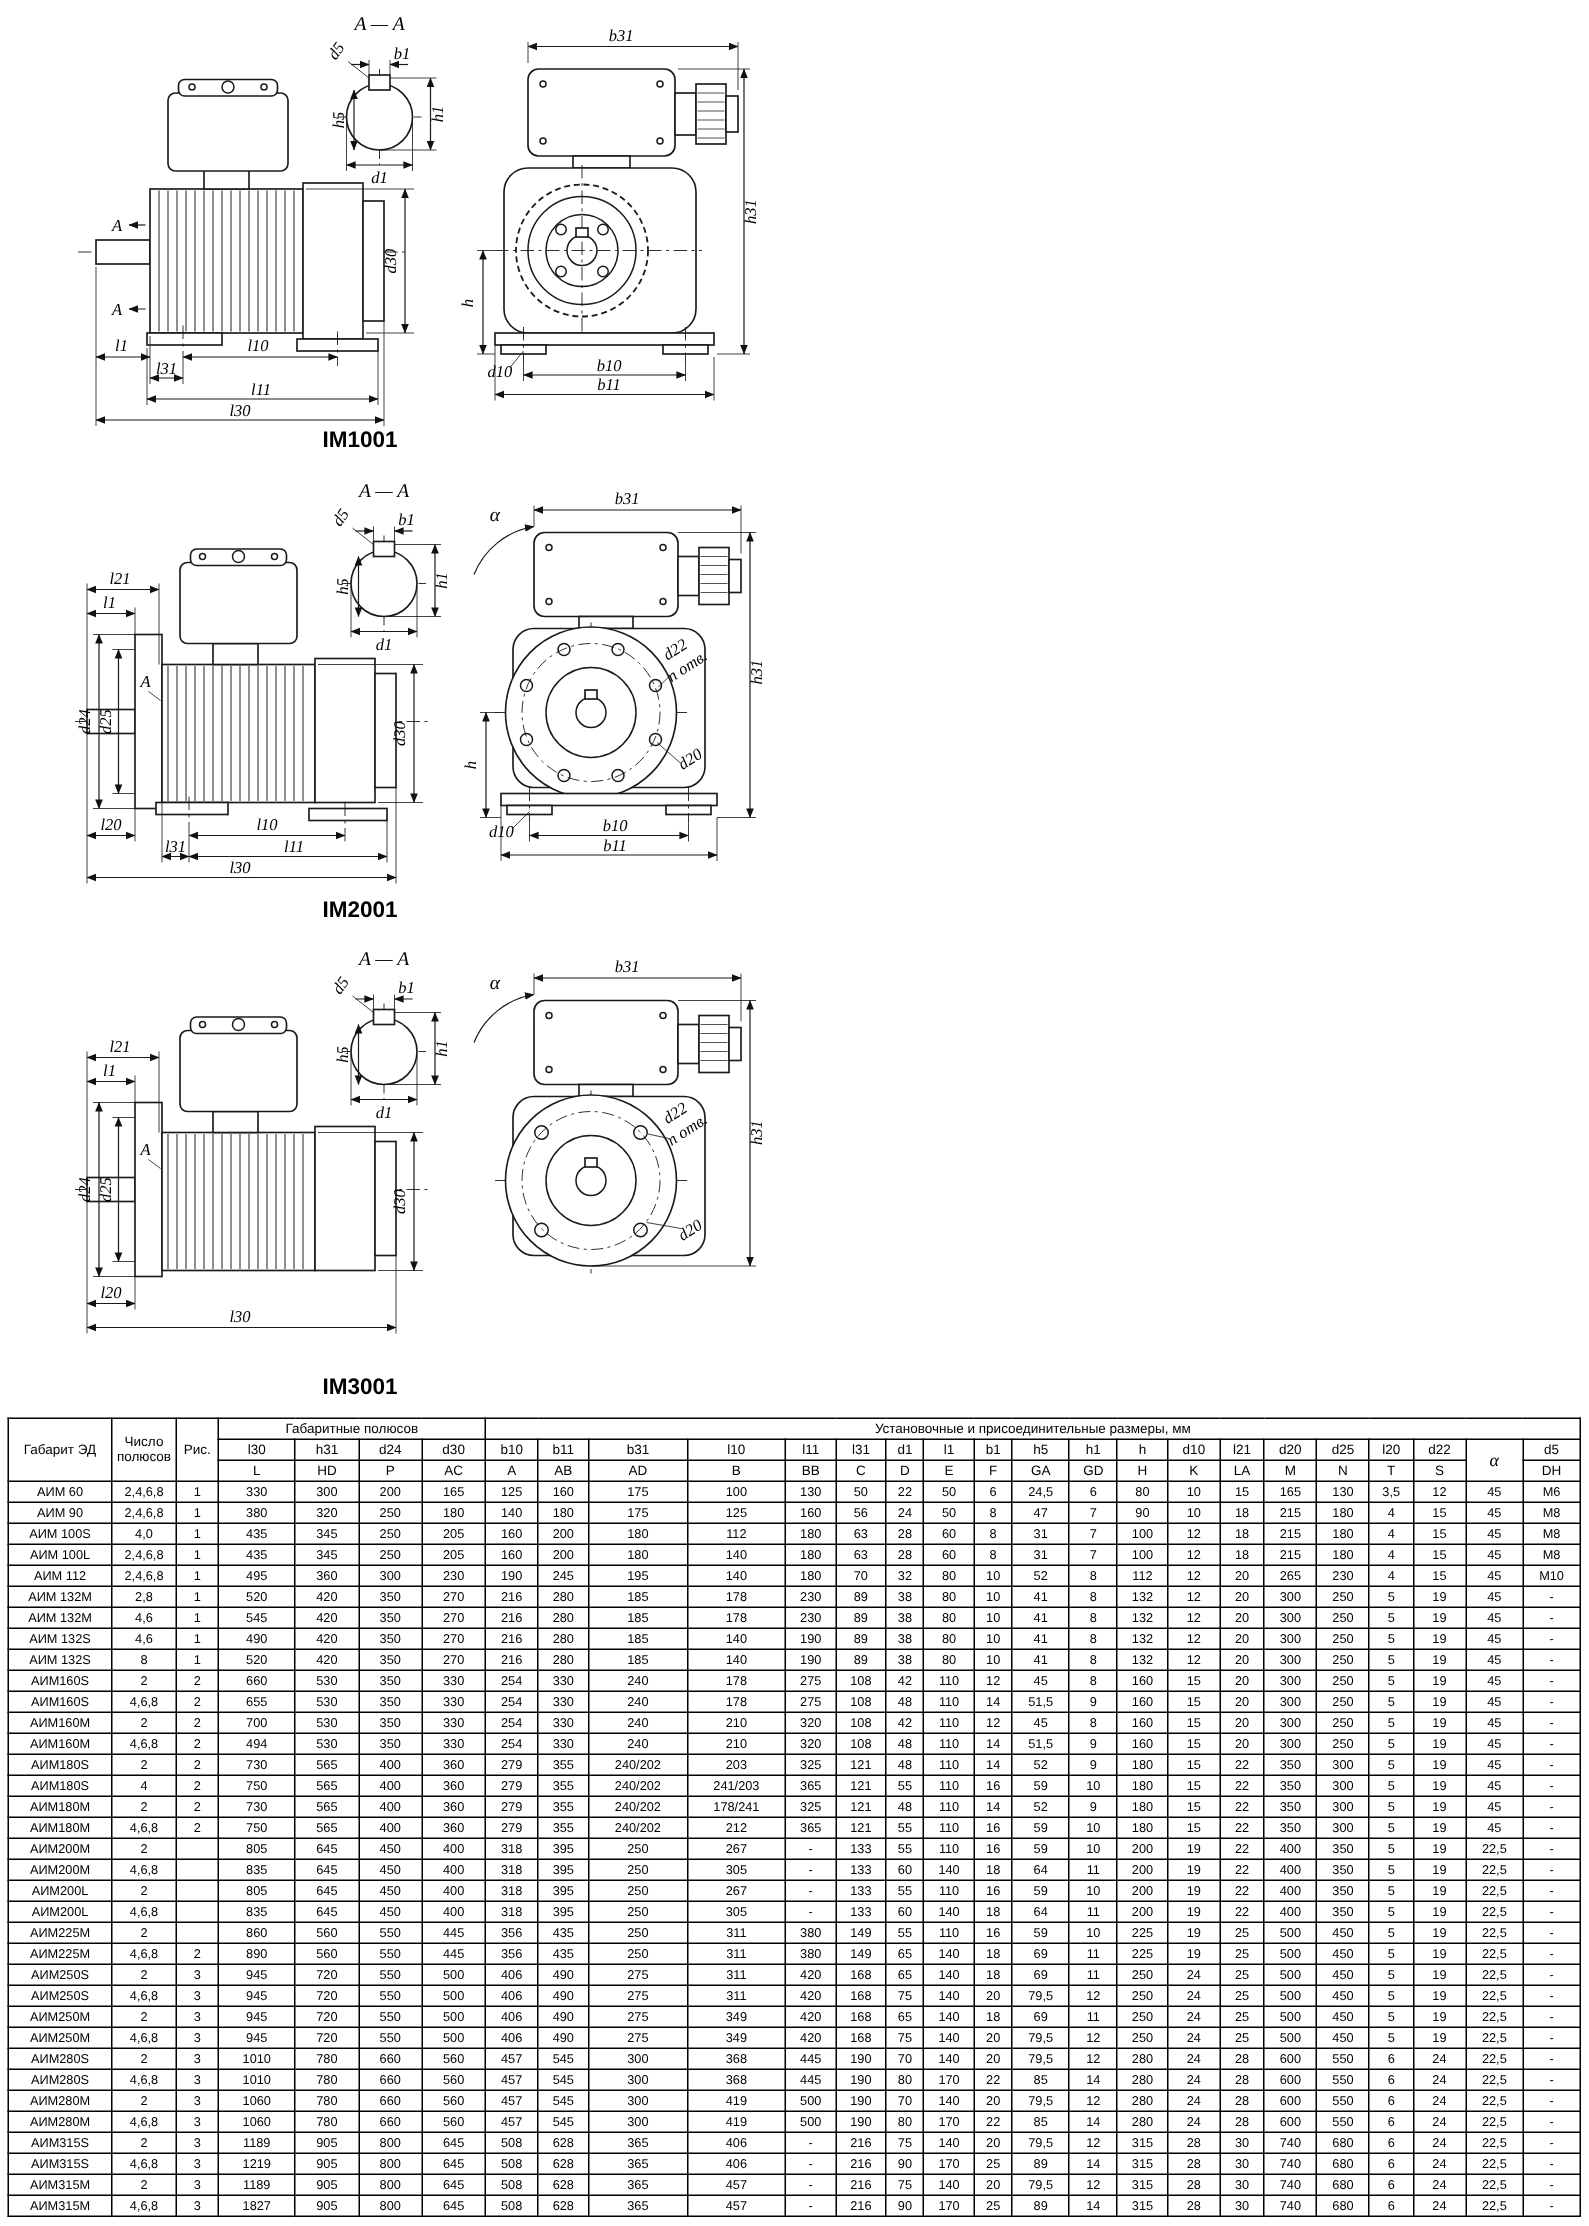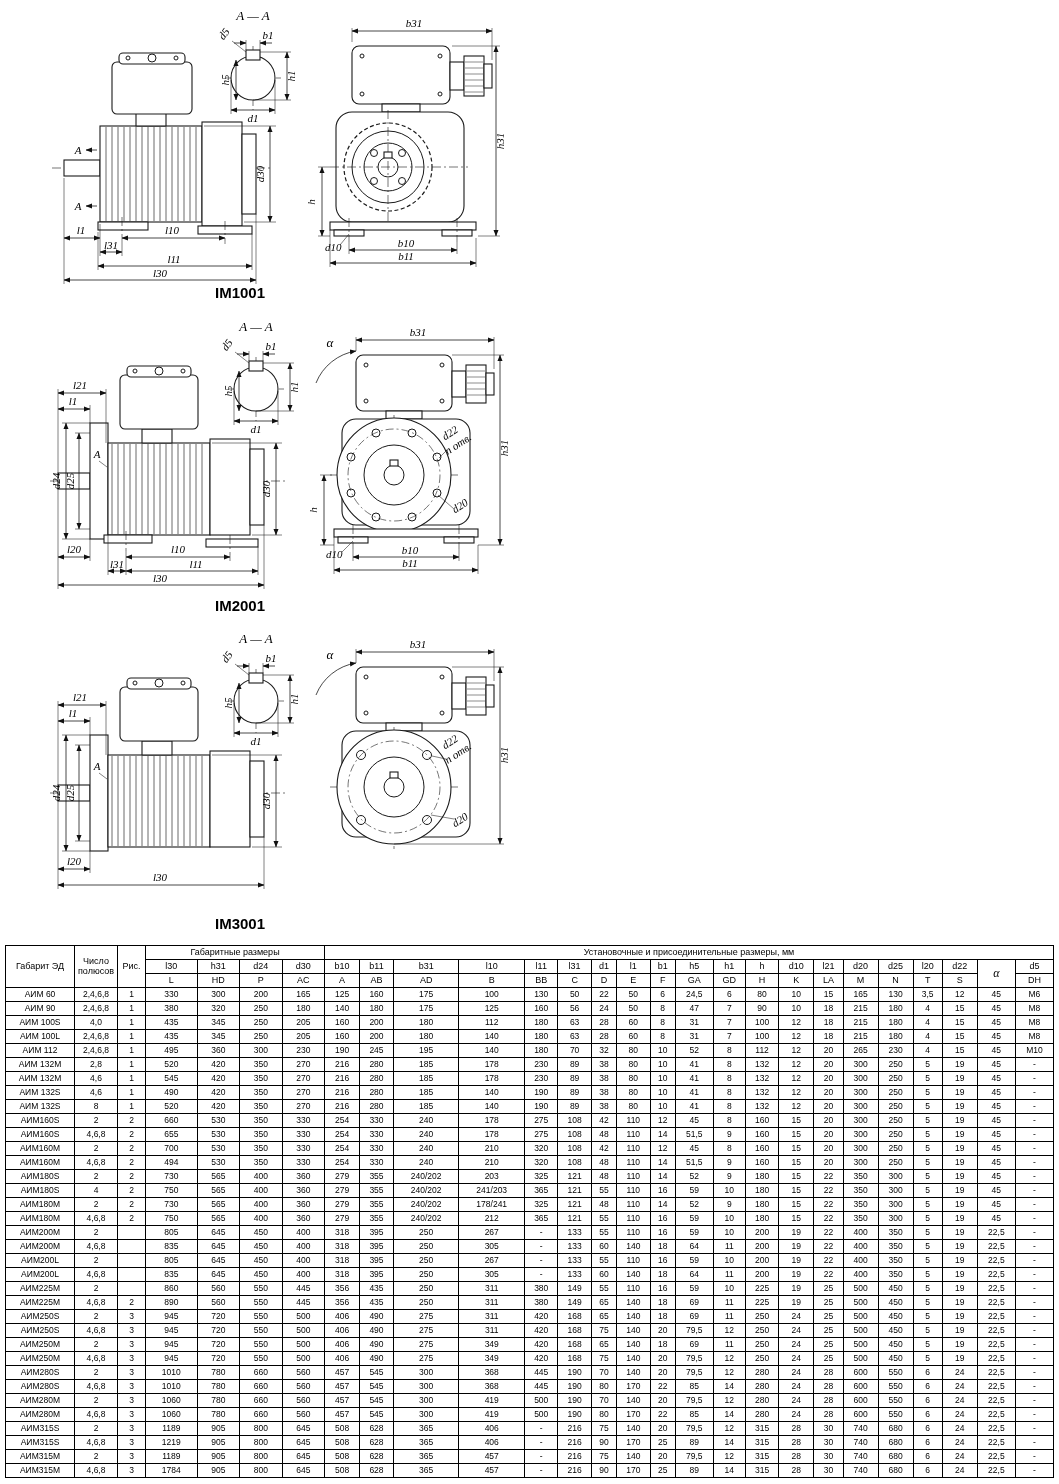--- a/index.html
+++ b/index.html
@@ -419,21 +419,21 @@
   <line class="ext" x1="454" y1="202" x2="431" y2="198"></line>
   <text class="cap" x="240" y="312">IM3001</text>
 </svg>
 
 <table class="dims">
   <thead>
     <tr>
       <th rowspan="3" class="gab">Габарит ЭД</th>
       <th rowspan="3" class="wrap">Число полюсов</th>
       <th rowspan="3" class="ris">Рис.</th>
-      <th colspan="4">Габаритные размеры</th>
+      <th colspan="4">Габаритные полюсов</th>
       <th colspan="20">Установочные и присоединительные размеры, мм</th>
     </tr>
     <tr>
         <th>l30</th>
         <th>h31</th>
         <th>d24</th>
         <th>d30</th>
         <th>b10</th>
         <th>b11</th>
         <th>b31</th>
@@ -1465,21 +1465,21 @@
         <td>680</td>
         <td>6</td>
         <td>24</td>
         <td>22,5</td>
         <td>-</td>
       </tr>
       <tr>
         <td>АИМ315M</td>
         <td>4,6,8</td>
         <td>3</td>
-        <td>1784</td>
+        <td>1827</td>
         <td>905</td>
         <td>800</td>
         <td>645</td>
         <td>508</td>
         <td>628</td>
         <td>365</td>
         <td>457</td>
         <td>-</td>
         <td>216</td>
         <td>90</td>

